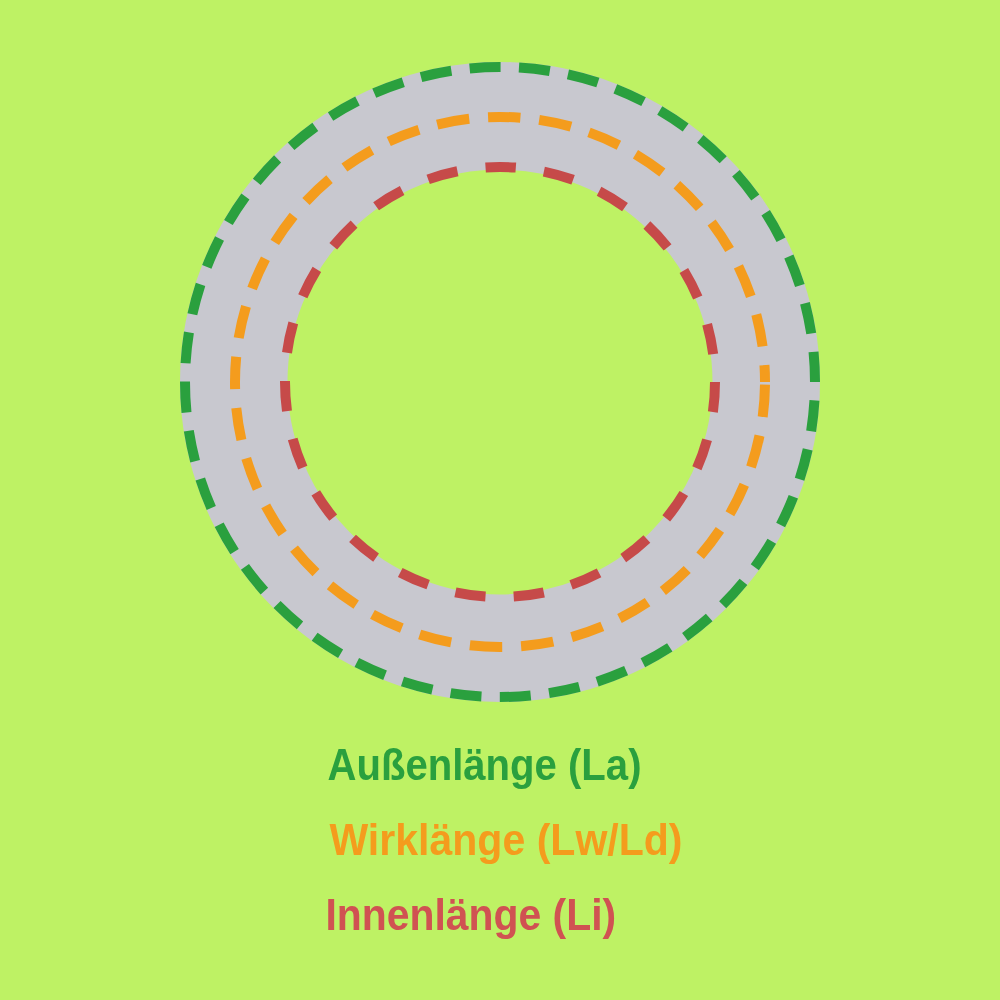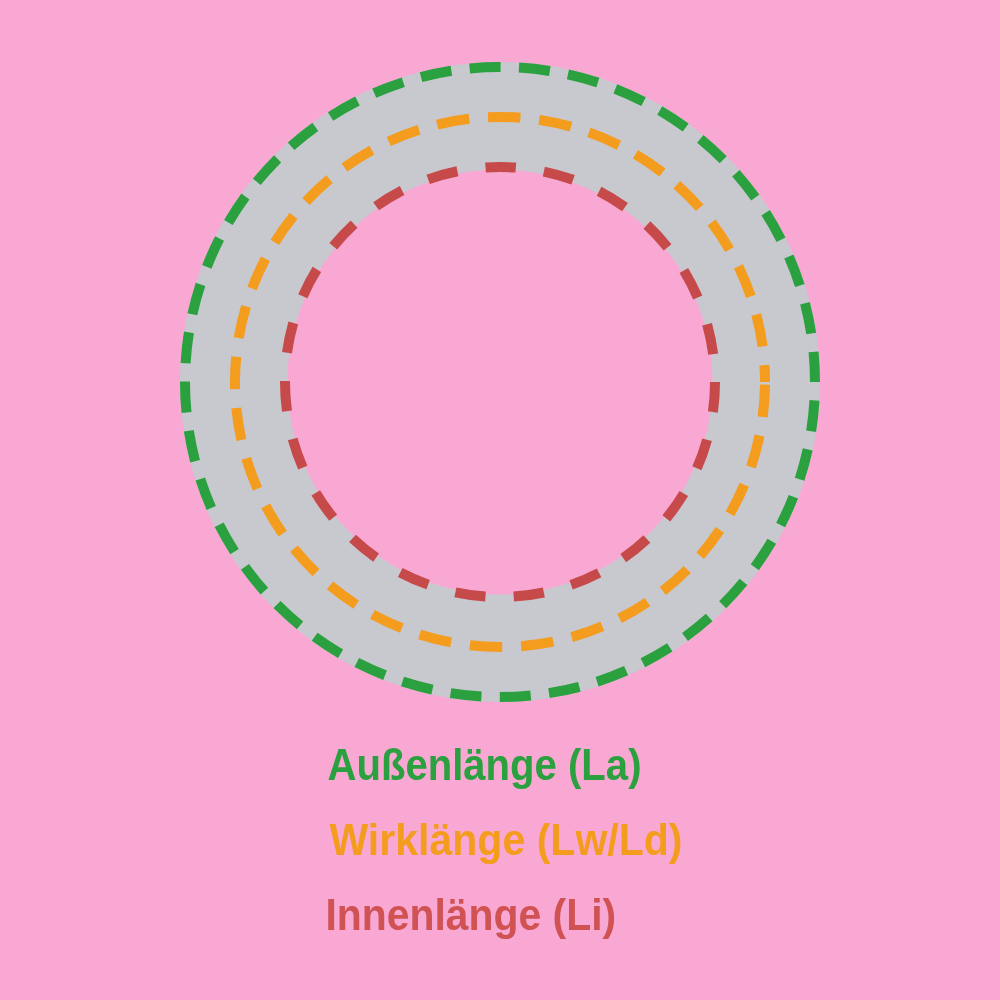--- a/index.html
+++ b/index.html
@@ -1,16 +1,16 @@
 <!DOCTYPE html>
 <html><head>
 <meta charset="utf-8">
 <style>
   html,body{margin:0;padding:0;background:#ffffff;}
-  .wrap{width:1000px;height:1000px;position:relative;background:#f9a8d4;}
+  .wrap{width:1000px;height:1000px;position:relative;background:#bef264;}
 </style>
 </head>
 <body>
 <div class="wrap">
 <svg width="1000" height="1000" viewBox="0 0 1000 1000" xmlns="http://www.w3.org/2000/svg">
   <circle cx="500" cy="382" r="266.25" fill="none" stroke="#c8c8cf" stroke-width="107.5"></circle>
   <circle cx="500" cy="382" r="315" fill="none" stroke="#2aa03e" stroke-width="10" stroke-dasharray="31 18.48" stroke-dashoffset="31"></circle>
   <circle cx="500" cy="382" r="265" fill="none" stroke="#f49c1d" stroke-width="10" stroke-dasharray="32.5 18.9" stroke-dashoffset="48.75"></circle>
   <circle cx="500" cy="382" r="215" fill="none" stroke="#c64a49" stroke-width="10" stroke-dasharray="30.4 28.334" stroke-dashoffset="0.25"></circle>
   <text x="327.5" y="779.5" font-family="Liberation Sans, sans-serif" font-weight="bold" font-size="45" fill="#2aa03e" textLength="314" lengthAdjust="spacingAndGlyphs">Außenlänge (La)</text>

